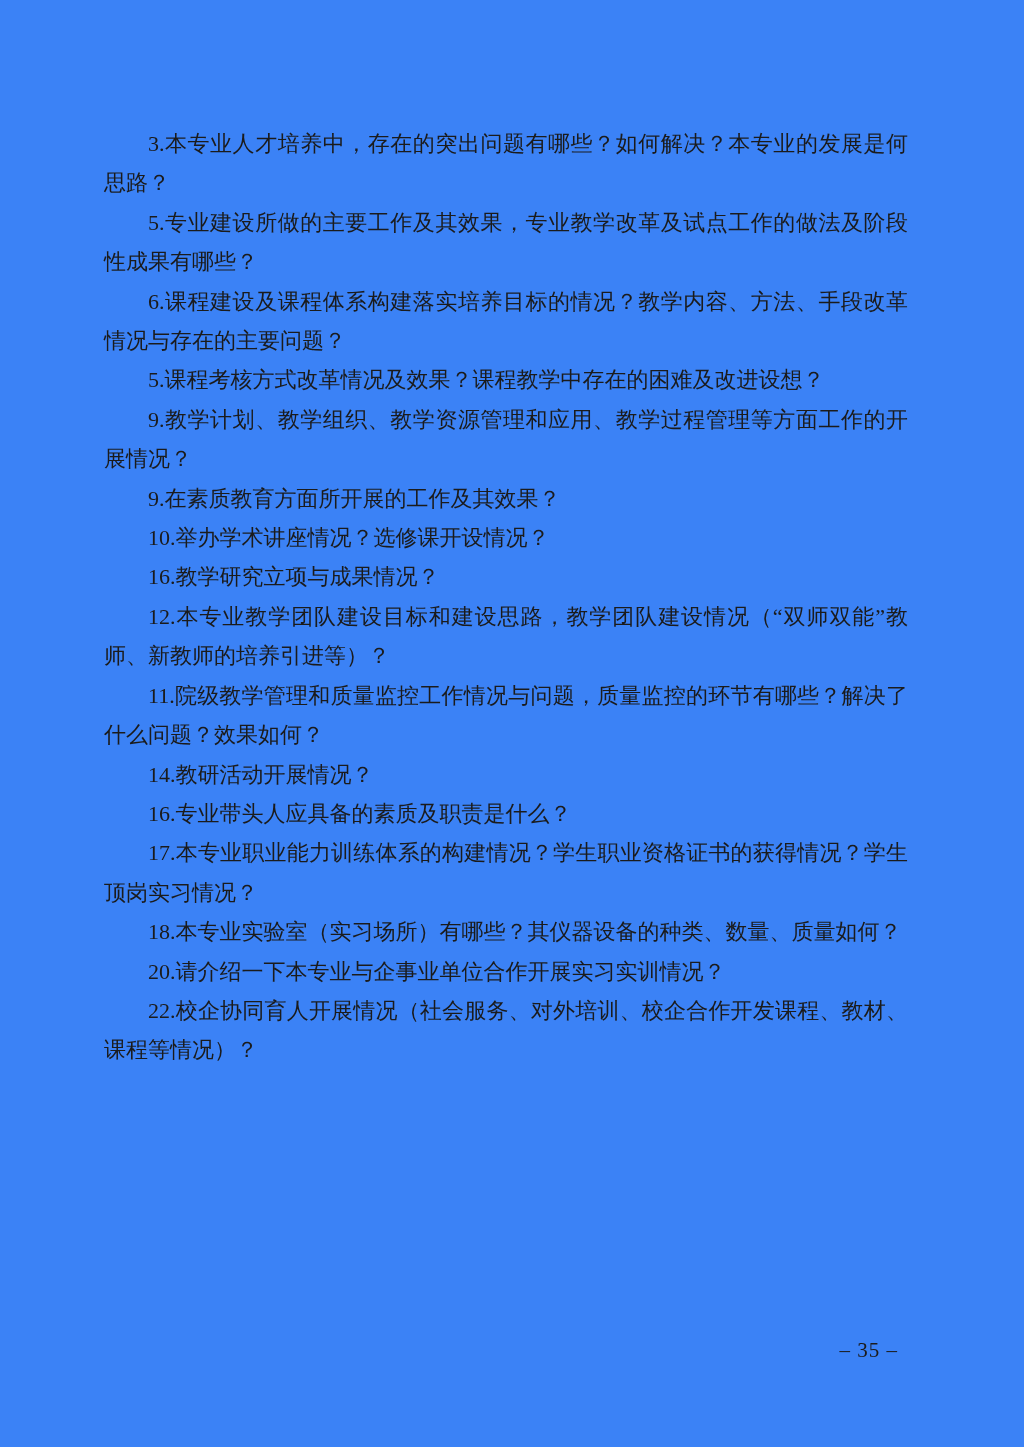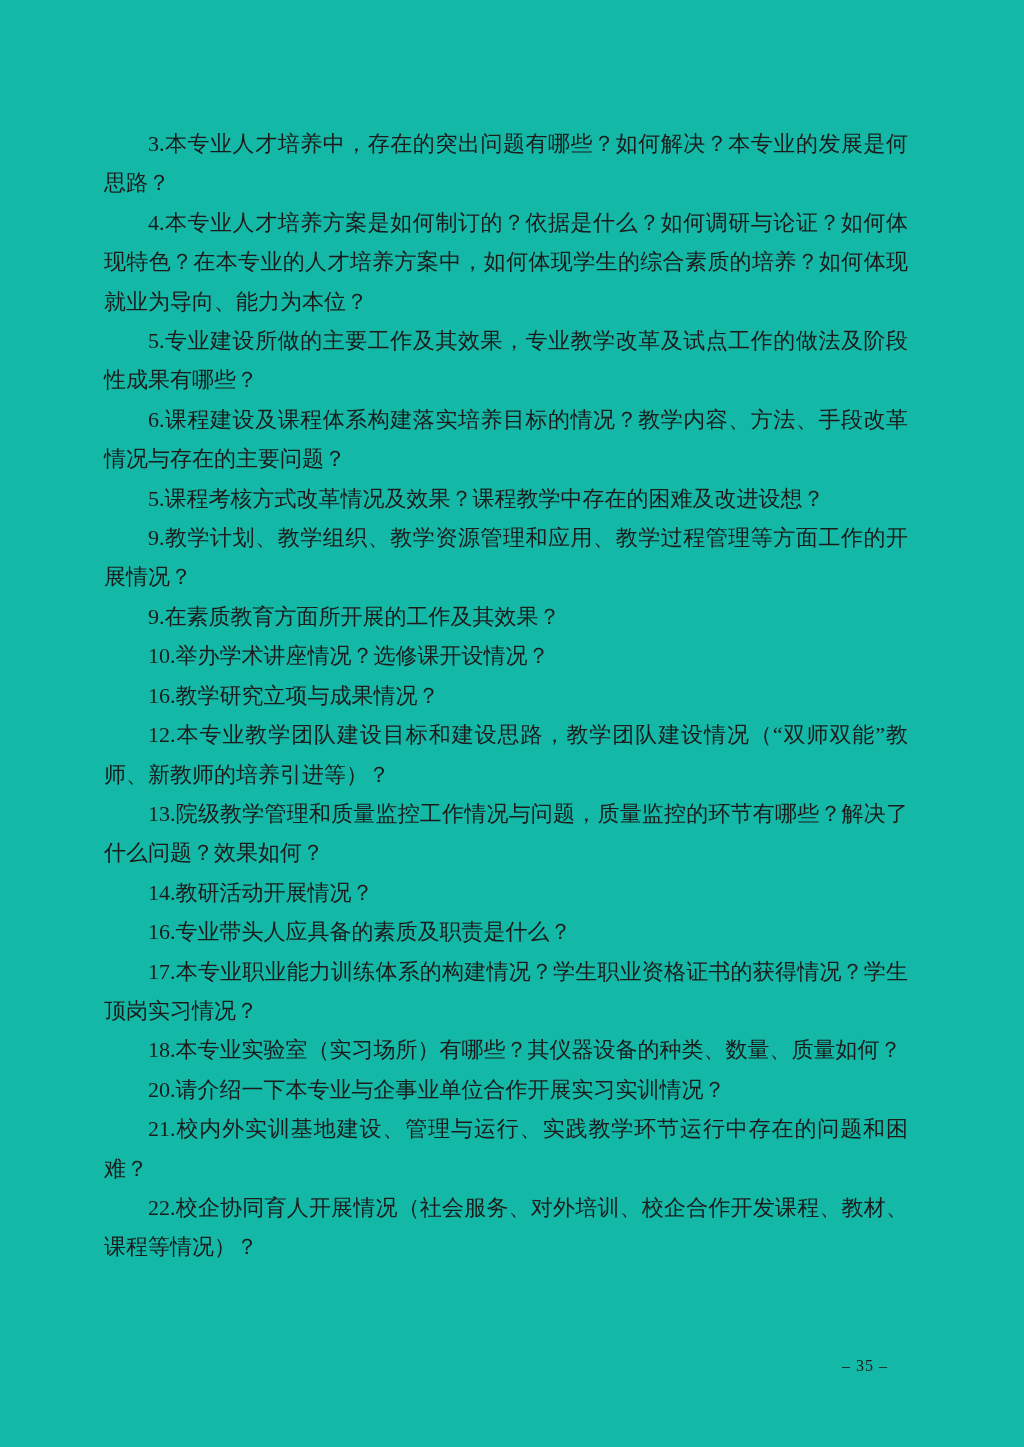--- a/index.html
+++ b/index.html
@@ -4,21 +4,21 @@
 <style>
   html, body {
     margin: 0;
     padding: 0;
     background: #ffffff;
   }
   .page {
     position: relative;
     width: 1024px;
     height: 1447px;
-    background: #14b8a6;
+    background: #3b82f6;
     overflow: hidden;
     font-family: "Liberation Serif", "DejaVu Serif", serif;
     color: #1b1b1b;
   }
   .content {
     position: absolute;
     left: 104px;
     top: 124px;
     width: 804px;
     font-size: 22px;
@@ -28,46 +28,43 @@
   }
   .content p {
     margin: 0;
     padding: 0;
     text-indent: 2em;
     word-break: break-all;
   }
   .page-number {
     position: absolute;
     top: 1338px;
-    right: 136px;
-    font-size: 16px;
+    right: 126px;
+    font-size: 21px;
     line-height: 24px;
     letter-spacing: 1px;
     color: #1b1b1b;
-    margin-top: 16px;
   }
 </style>
 </head>
 <body>
 
 <div class="page">
   <div class="content">
     <p>3.本专业人才培养中，存在的突出问题有哪些？如何解决？本专业的发展是何思路？</p>
-    <p>4.本专业人才培养方案是如何制订的？依据是什么？如何调研与论证？如何体现特色？在本专业的人才培养方案中，如何体现学生的综合素质的培养？如何体现就业为导向、能力为本位？</p>
     <p>5.专业建设所做的主要工作及其效果，专业教学改革及试点工作的做法及阶段性成果有哪些？</p>
     <p>6.课程建设及课程体系构建落实培养目标的情况？教学内容、方法、手段改革情况与存在的主要问题？</p>
     <p>5.课程考核方式改革情况及效果？课程教学中存在的困难及改进设想？</p>
     <p>9.教学计划、教学组织、教学资源管理和应用、教学过程管理等方面工作的开展情况？</p>
     <p>9.在素质教育方面所开展的工作及其效果？</p>
     <p>10.举办学术讲座情况？选修课开设情况？</p>
     <p>16.教学研究立项与成果情况？</p>
     <p>12.本专业教学团队建设目标和建设思路，教学团队建设情况（“双师双能”教师、新教师的培养引进等）？</p>
-    <p>13.院级教学管理和质量监控工作情况与问题，质量监控的环节有哪些？解决了什么问题？效果如何？</p>
+    <p>11.院级教学管理和质量监控工作情况与问题，质量监控的环节有哪些？解决了什么问题？效果如何？</p>
     <p>14.教研活动开展情况？</p>
     <p>16.专业带头人应具备的素质及职责是什么？</p>
     <p>17.本专业职业能力训练体系的构建情况？学生职业资格证书的获得情况？学生顶岗实习情况？</p>
     <p>18.本专业实验室（实习场所）有哪些？其仪器设备的种类、数量、质量如何？</p>
     <p>20.请介绍一下本专业与企事业单位合作开展实习实训情况？</p>
-    <p>21.校内外实训基地建设、管理与运行、实践教学环节运行中存在的问题和困难？</p>
     <p>22.校企协同育人开展情况（社会服务、对外培训、校企合作开发课程、教材、课程等情况）？</p>
   </div>
   <div class="page-number">– 35 –</div>
 </div>
 
 </body></html>

